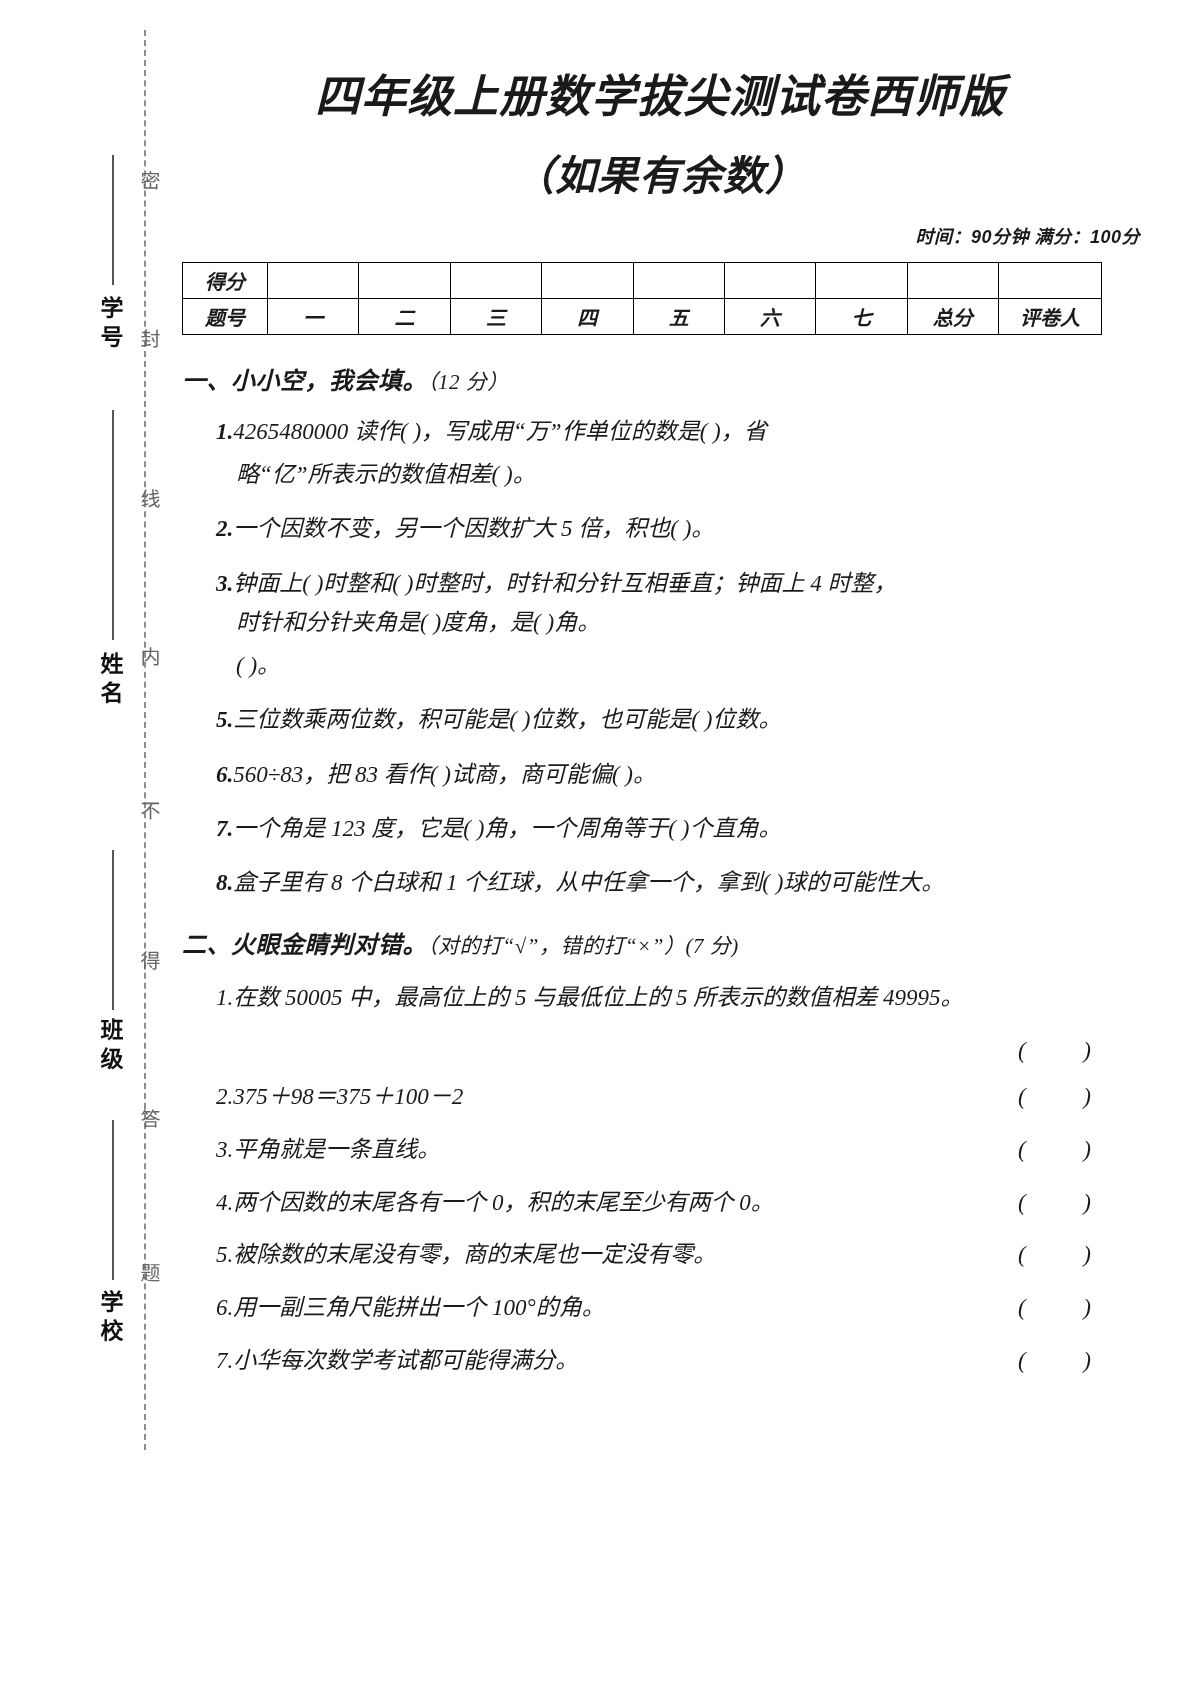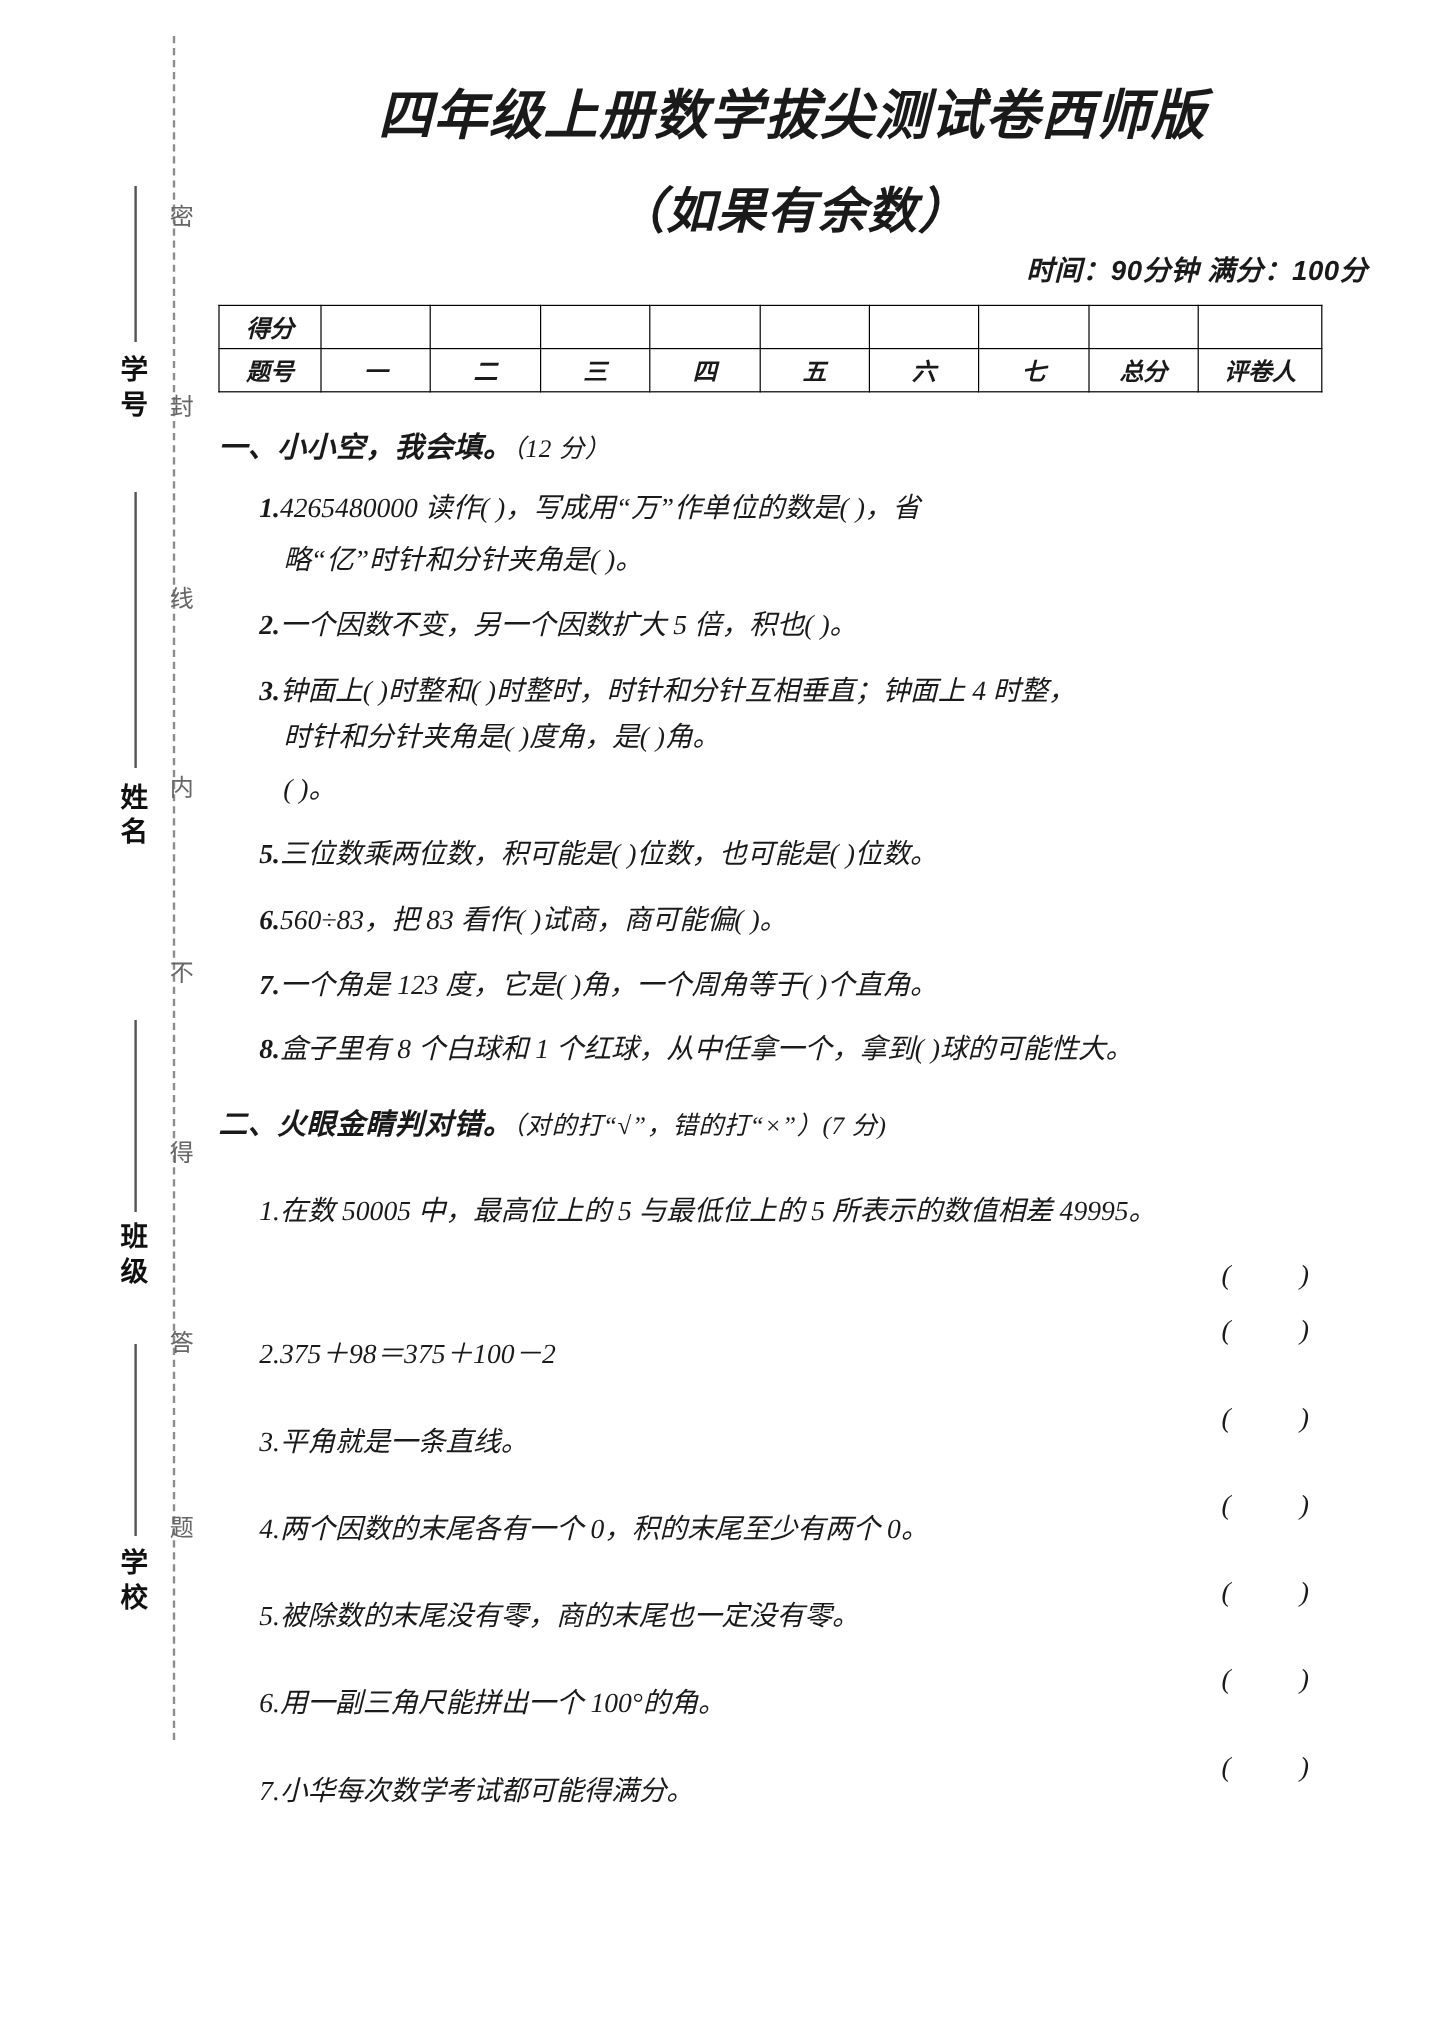--- a/index.html
+++ b/index.html
@@ -89,23 +89,23 @@
   }
   .title-sub {
     margin: 14px 40px 0 20px;
     font-size: 41px;
     font-weight: bold;
     text-align: center;
     letter-spacing: 1px;
     font-family: "Liberation Sans", "DejaVu Sans", sans-serif;
   }
   .meta-line {
-    margin: 4px 30px 0 0;
+    margin: 20px 30px 0 0;
     text-align: right;
-    font-size: 23px;
+    font-size: 18px;
     font-weight: bold;
     font-family: "Liberation Sans", "DejaVu Sans", sans-serif;
     letter-spacing: 0.5px;
   }
 
   
   table.score {
     margin: 14px 30px 0 12px;
     border-collapse: collapse;
     width: 920px;
@@ -151,21 +151,21 @@
   .nums { font-family: "Liberation Serif", "DejaVu Serif", serif; }
 
   
   .tf-row {
     position: relative;
     margin: 16px 0 0 46px;
     font-size: 23px;
     line-height: 1.6;
     min-height: 30px;
   }
-  .tf-text { display: inline-block; max-width: 760px; margin-top: 20px; }
+  .tf-text { display: inline-block; max-width: 760px; }
   .tf-paren {
     position: absolute;
     right: 32px;
     top: 0;
     width: 120px;
     font-size: 23px;
     letter-spacing: 0;
     white-space: pre;
   }
   .tf-paren-below {
@@ -239,21 +239,21 @@
     </table>
 
     <div class="section-head">
       <span>一、</span><span>小小空，我会填。</span><span class="points">（12 分）</span>
     </div>
 
     <div class="q">
       <span class="num">1.</span><span class="nums">4265480000 读作(                     )，写成用“万”作单位的数是(           )，省</span>
     </div>
     <div class="q" style="margin-top:6px;margin-left:66px;">
-      <span>略“亿”时针和分针夹角是(                )。</span>
+      <span>略“亿”所表示的数值相差(                )。</span>
     </div>
 
     <div class="q">
       <span class="num">2.</span><span>一个因数不变，另一个因数扩大 5 倍，积也(                                      )。</span>
     </div>
 
     <div class="q">
       <span class="num">3.</span><span>钟面上(           )时整和(            )时整时，时针和分针互相垂直；钟面上 4 时整，</span>
     </div>
     <div class="q" style="margin-top:2px;margin-left:66px;">

